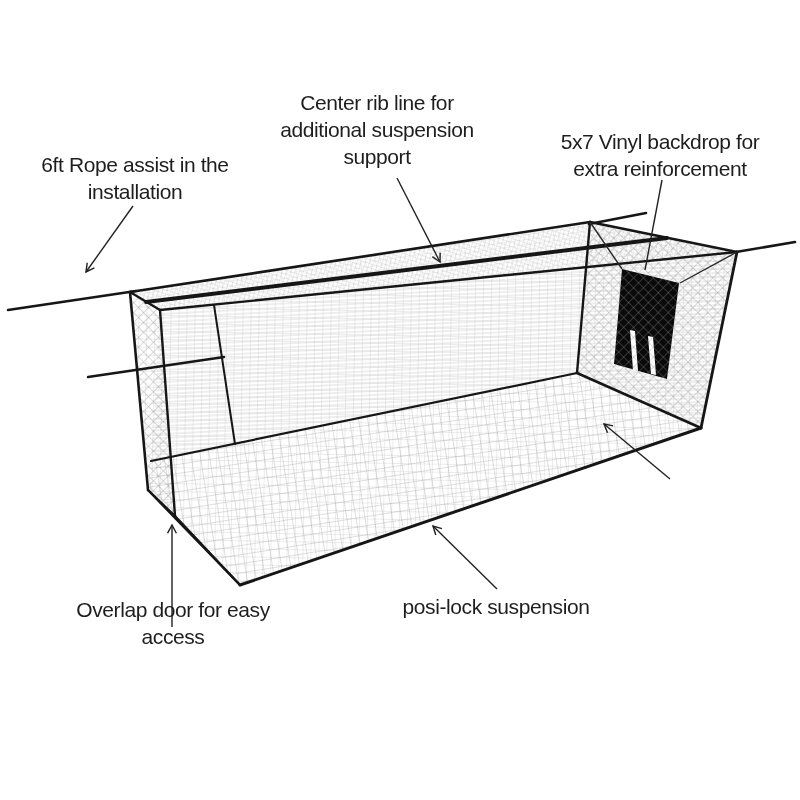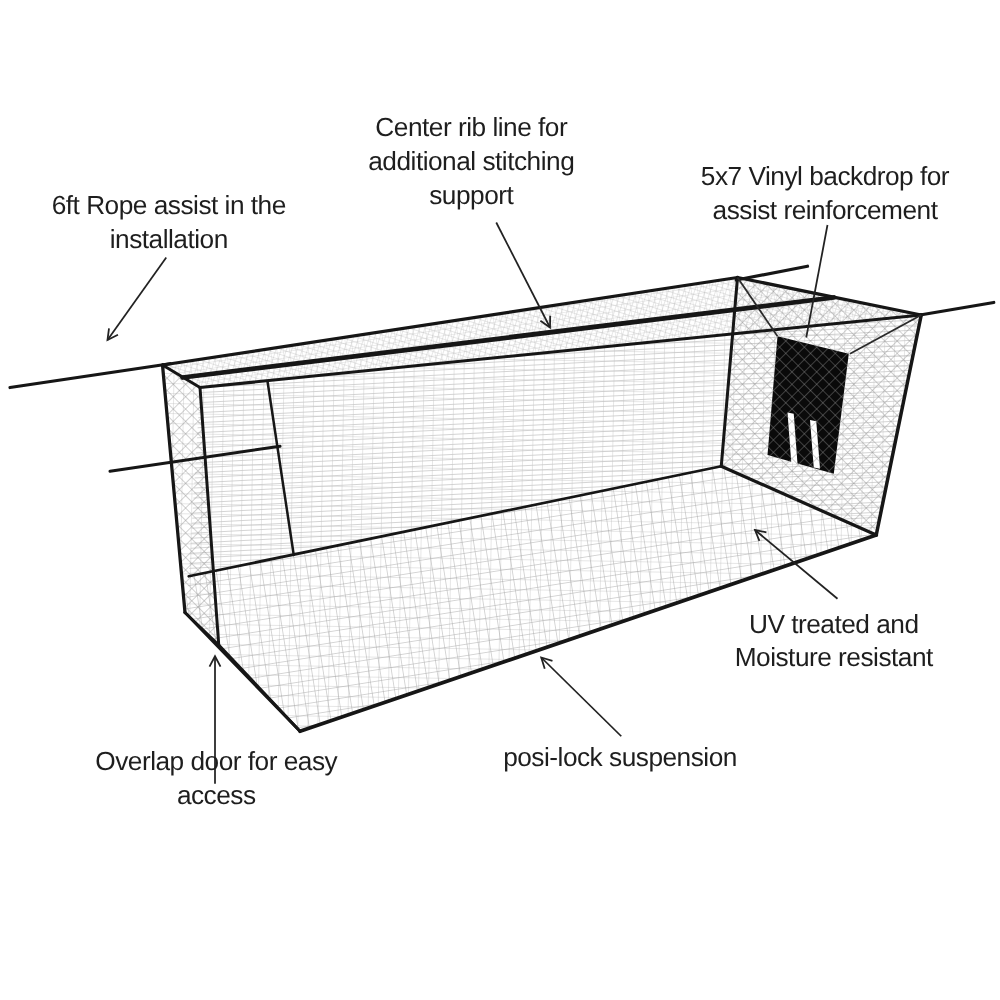--- a/index.html
+++ b/index.html
@@ -113,33 +113,29 @@
     </g>
   </svg>
 
   <div class="callout" style="left:135px;top:151px">
     <div>6ft Rope assist in the</div>
     <div>installation</div>
   </div>
 
   <div class="callout" style="left:377px;top:89px">
     <div>Center rib line for</div>
-    <div>additional stitching</div>
+    <div>additional suspension</div>
     <div>support</div>
   </div>
 
   <div class="callout" style="left:660px;top:128px">
     <div>5x7 Vinyl backdrop for</div>
-    <div>assist reinforcement</div>
+    <div>extra reinforcement</div>
   </div>
 
-  <div class="callout" style="left:667px;top:486px">
-    <div>UV treated and</div>
-    <div>Moisture resistant</div>
-  </div>
 
   <div class="callout" style="left:496px;top:593px">
     <div>posi-lock suspension</div>
   </div>
 
   <div class="callout" style="left:173px;top:596px">
     <div>Overlap door for easy</div>
     <div>access</div>
   </div>
 

